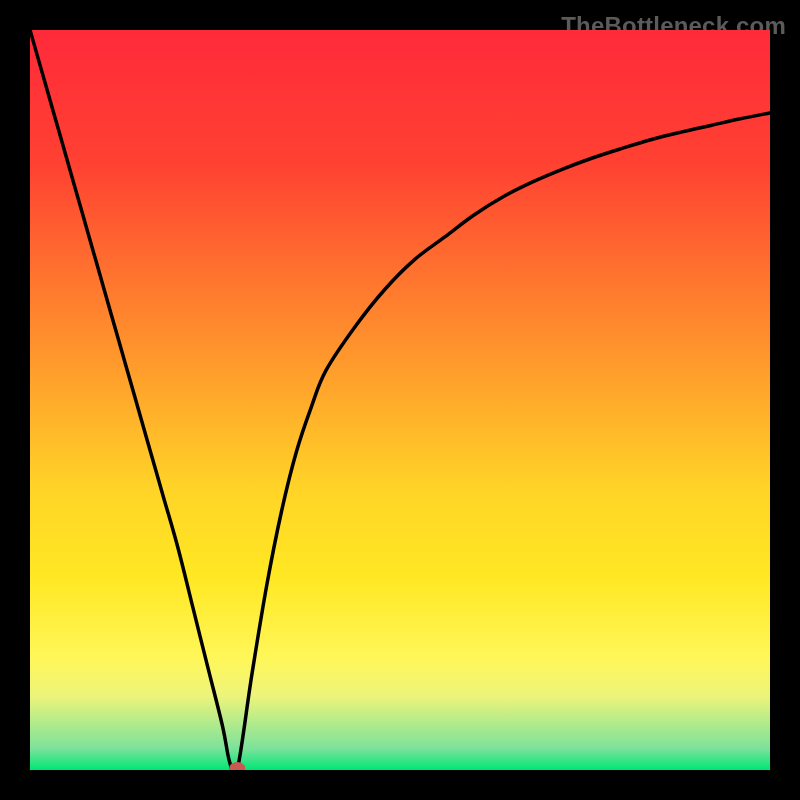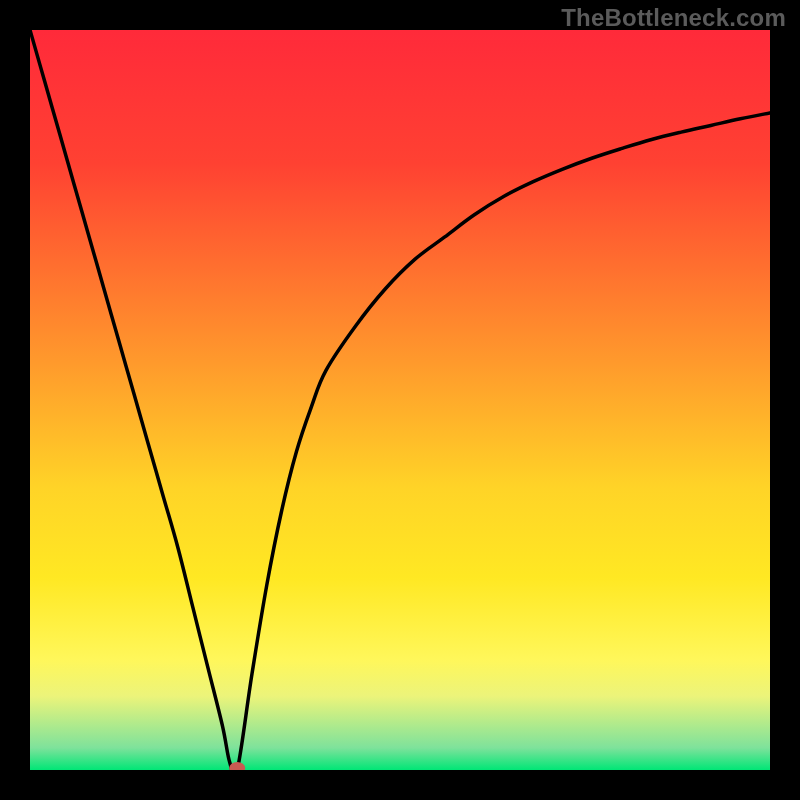--- a/index.html
+++ b/index.html
@@ -12,21 +12,21 @@
     overflow: hidden;
   }
   .frame {
     position: relative;
     width: 800px;
     height: 800px;
     background: #000;
   }
   .watermark {
     position: absolute;
-    top: 4px;
+    top: 12px;
     right: 14px;
     color: #5b5b5b;
     font-size: 24px;
     font-weight: 600;
     letter-spacing: 0.2px;
     user-select: none;
   }
   .plot-area {
     position: absolute;
     left: 30px;

